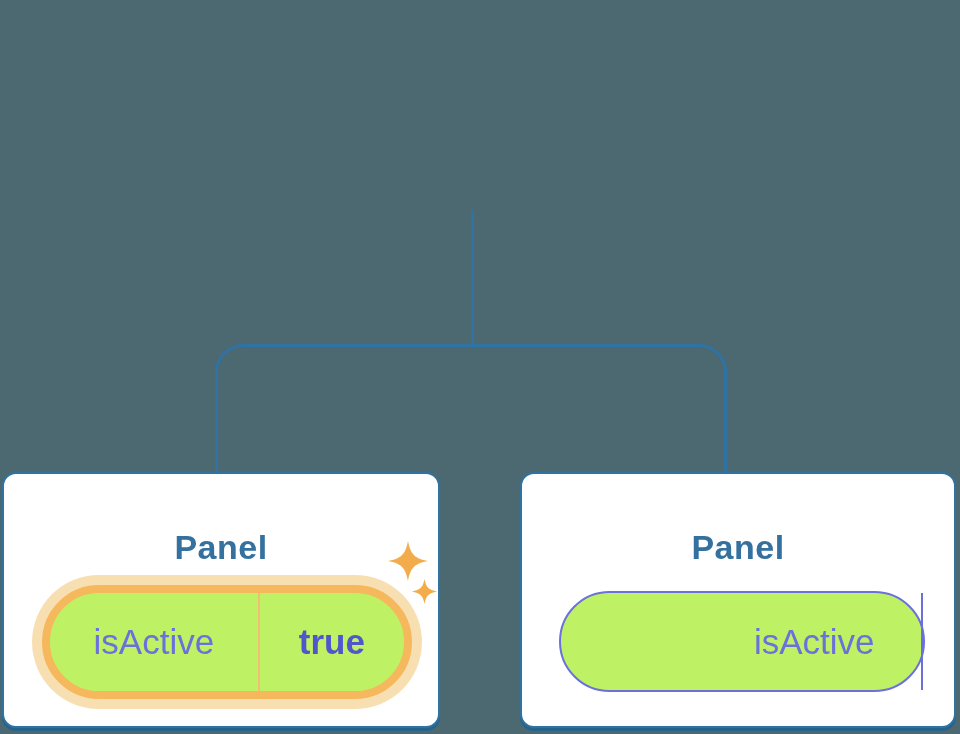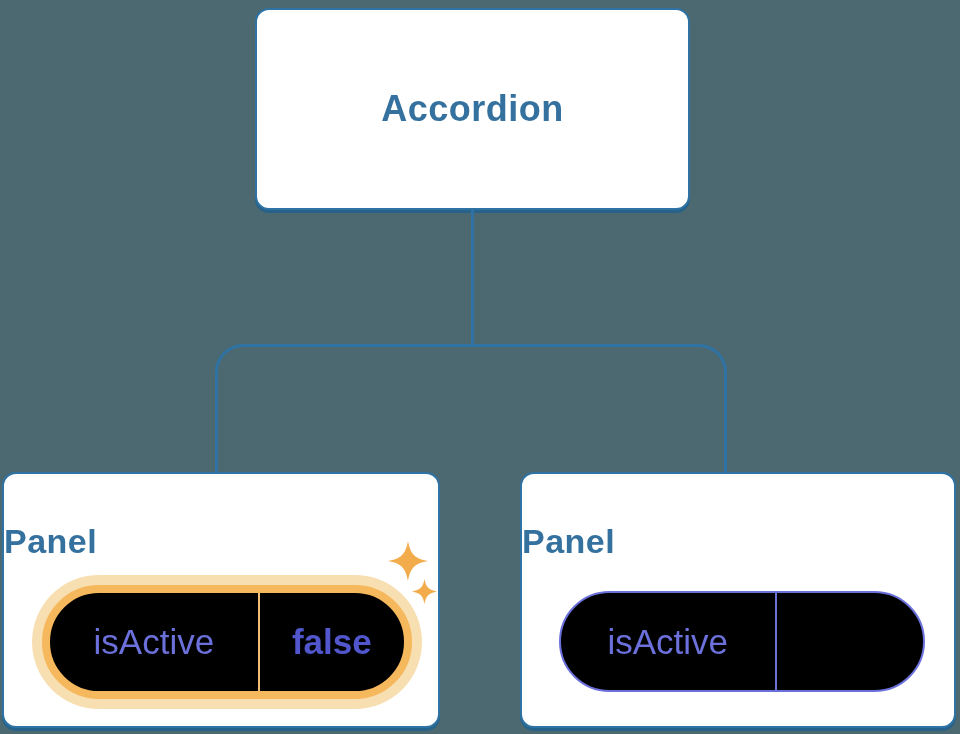--- a/index.html
+++ b/index.html
@@ -37,23 +37,24 @@
     letter-spacing: 0.5px;
   }
   .panel-node {
     top: 472px;
     height: 256px;
   }
   .panel-left  { left: 2px;   width: 438px; }
   .panel-right { left: 520px; width: 436px; }
   .panel-node .node-label {
     position: absolute;
-    top: 48px;
+    top: 54px;
     left: 0;
     width: 100%;
+    text-align: center;
     font-size: 34px;
   }
   
   .stem {
     position: absolute;
     left: 471px; top: 210px;
     width: 3px; height: 136px;
     background: var(--line, #2E73A3);
   }
   .bracket {
@@ -62,25 +63,26 @@
     width: 512px; height: 128px;
     border-top: 3px solid var(--line, #2E73A3);
     border-left: 3px solid var(--line, #2E73A3);
     border-right: 3px solid var(--line, #2E73A3);
     border-radius: 28px 28px 0 0;
     box-sizing: border-box;
   }
   
   .pill {
     position: absolute;
-    background: #000000;
+    background: #bef264;
     border-radius: 999px;
     box-sizing: border-box;
     display: flex;
     align-items: stretch;
+    justify-content: flex-end;
   }
   .pill-active {
     left: 38px; top: 111px;
     width: 370px; height: 114px;
     border: 8px solid var(--highlight, #F6B85D);
     box-shadow: 0 0 0 10px var(--glow, #F8DFB2);
   }
   .pill-inactive {
     left: 37px; top: 117px;
     width: 366px; height: 101px;
@@ -111,42 +113,39 @@
   }
   .sparkles svg { position: absolute; display: block; }
   .sparkle-large { left: 0;  top: 0;  width: 40px; height: 40px; }
   .sparkle-small { left: 24px; top: 38px; width: 25px; height: 25px; }
 </style>
 </head>
 <body>
 
 <div id="stage">
 
-  <div class="node root-node">
-    <span class="node-label">Accordion</span>
-  </div>
 
   <div class="stem"></div>
   <div class="bracket"></div>
 
   <div class="node panel-node panel-left">
     <div class="node-label">Panel</div>
 
     <div class="sparkles">
       <svg class="sparkle-large" viewBox="0 0 100 100" xmlns="http://www.w3.org/2000/svg">
         <path fill="currentColor" d="M50 0 C56 33 67 44 100 50 C67 56 56 67 50 100 C44 67 33 56 0 50 C33 44 44 33 50 0 Z"></path>
       </svg>
       <svg class="sparkle-small" viewBox="0 0 100 100" xmlns="http://www.w3.org/2000/svg">
         <path fill="currentColor" d="M50 0 C56 33 67 44 100 50 C67 56 56 67 50 100 C44 67 33 56 0 50 C33 44 44 33 50 0 Z"></path>
       </svg>
     </div>
 
     <div class="pill pill-active">
       <div class="pill-cell key">isActive</div>
-      <div class="pill-cell val">false</div>
+      <div class="pill-cell val">true</div>
     </div>
   </div>
 
   <div class="node panel-node panel-right">
     <div class="node-label">Panel</div>
 
     <div class="pill pill-inactive">
       <div class="pill-cell key">isActive</div>
     </div>
   </div>

